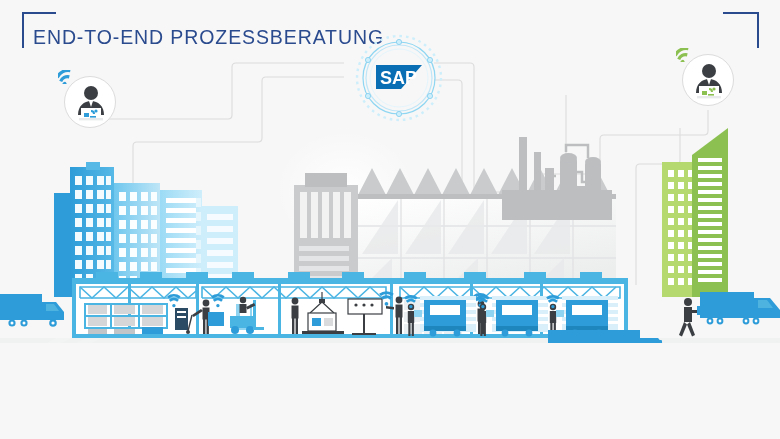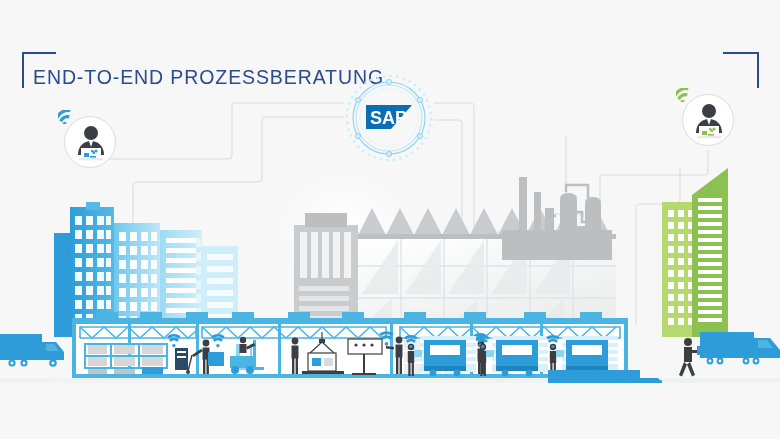--- a/index.html
+++ b/index.html
@@ -1,20 +1,19 @@
 <!DOCTYPE html>
 <html><head>
 <meta charset="utf-8">
 <style>
   html,body{margin:0;padding:0;background:#f7f7f7;}
   #stage{
     position:relative;width:780px;height:343px;overflow:hidden;
     background:#f7f7f7;
     font-family:"Liberation Sans", sans-serif;
-    margin-top:40px;
   }
   
   .bracket{position:absolute;}
   .bracket i{position:absolute;background:#2b4b8f;display:block;}
   #br-tl{left:22px;top:12px;width:34px;height:36px;}
   #br-tl .h{left:0;top:0;width:34px;height:2px;}
   #br-tl .v{left:0;top:0;width:2px;height:36px;}
   #br-tr{left:723px;top:12px;width:36px;height:36px;}
   #br-tr .h{right:0;top:0;width:36px;height:2px;}
   #br-tr .v{right:0;top:0;width:2px;height:36px;}
@@ -38,21 +37,21 @@
     position:absolute;border-radius:50%;background:#fff;
     border:1px solid #dcdcdc;box-sizing:border-box;
   }
   #av-left{left:64px;top:76px;width:52px;height:52px;}
   #av-right{left:682px;top:54px;width:52px;height:52px;}
   .avatar svg{position:absolute;left:0;top:0;}
   .wifi-badge{position:absolute;width:18px;height:14px;}
   #wifi-left{left:58px;top:70px;}
   #wifi-right{left:676px;top:48px;}
   
-  #sap{position:absolute;left:345px;top:34px;width:88px;height:88px;}
+  #sap{position:absolute;left:355px;top:34px;width:88px;height:88px;}
 </style>
 </head>
 <body>
 
 <div id="stage">
 
   <svg id="scene" viewBox="0 0 780 439" xmlns="http://www.w3.org/2000/svg">
     <defs>
       <linearGradient id="gTowerA" x1="0" y1="0" x2="1" y2="0">
         <stop offset="0" stop-color="#2d9cd8"></stop>

